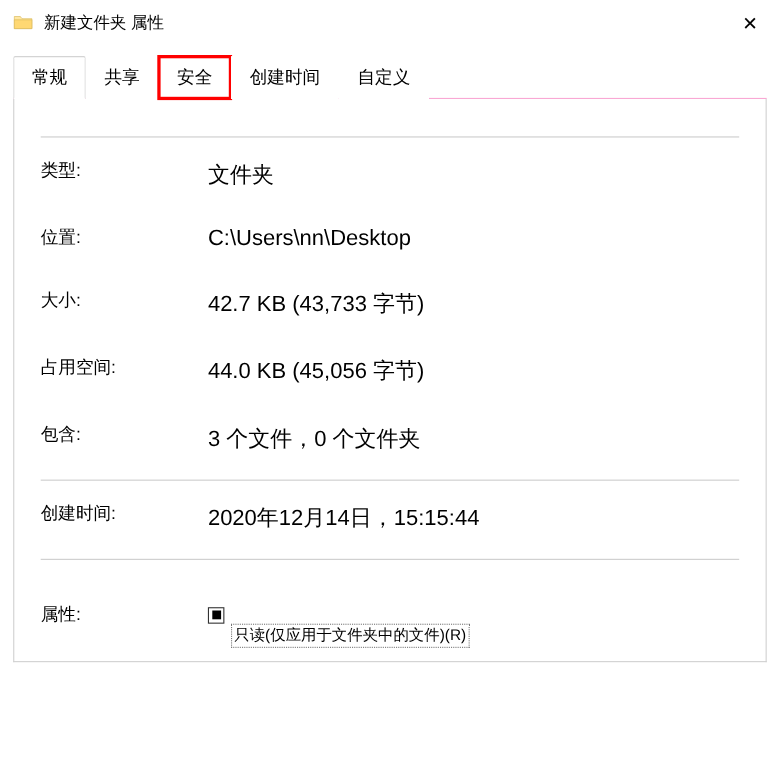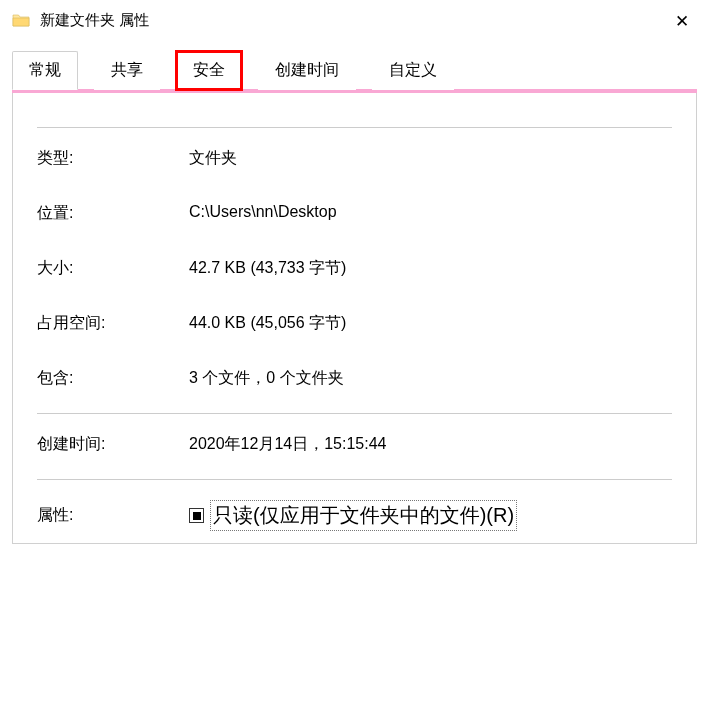--- a/index.html
+++ b/index.html
@@ -40,23 +40,22 @@
       font-family: "Segoe UI", sans-serif;
       cursor: pointer;
       background: transparent;
       border: none;
     }
     .dialog-body {
       padding: 10px 12px 0 12px;
     }
     .tabstrip {
       display: flex;
-      border-bottom: 4px solid #f9a8d4;
+      border-bottom: 1px solid #f9a8d4;
       position: relative;
-      gap: 16px;
     }
     .tab {
       padding: 8px 16px;
       font-size: 16px;
       cursor: pointer;
       border: 1px solid transparent;
       border-bottom: none;
       position: relative;
       bottom: -1px;
       background: #fff;
@@ -109,21 +108,21 @@
     }
     .info-row {
       display: flex;
     }
     .info-label {
       width: 152px;
       font-size: 16px;
       flex-shrink: 0;
     }
     .info-value {
-      font-size: 16px;
+      font-size: 20px;
     }
     .attr-row {
       display: flex;
       align-items: center;
     }
     .checkbox-wrap {
       display: flex;
       align-items: center;
       gap: 6px;
     }
@@ -138,23 +137,24 @@
       flex-shrink: 0;
     }
     .tri-checkbox.indeterminate::after {
       content: '';
       width: 8px;
       height: 8px;
       background: #000;
       display: block;
     }
     .readonly-label {
-      font-size: 20px;
+      font-size: 14px;
       border: 1px dotted #777;
       padding: 1px 2px;
+      margin-top: 38px;
     }
   </style>
 </head>
 <body>
 
 <div class="titlebar">
   <span class="folder-icon">
     <svg viewBox="0 0 18 16" width="18" height="16">
       <path d="M1 3 L1 14 L17 14 L17 5 L8 5 L6.5 3 Z" fill="#FFE7A2" stroke="#D9B85A" stroke-width="0.6"></path>
       <path d="M1 6 L17 6 L17 14 L1 14 Z" fill="#FFD873" stroke="#D9B85A" stroke-width="0.6"></path>

